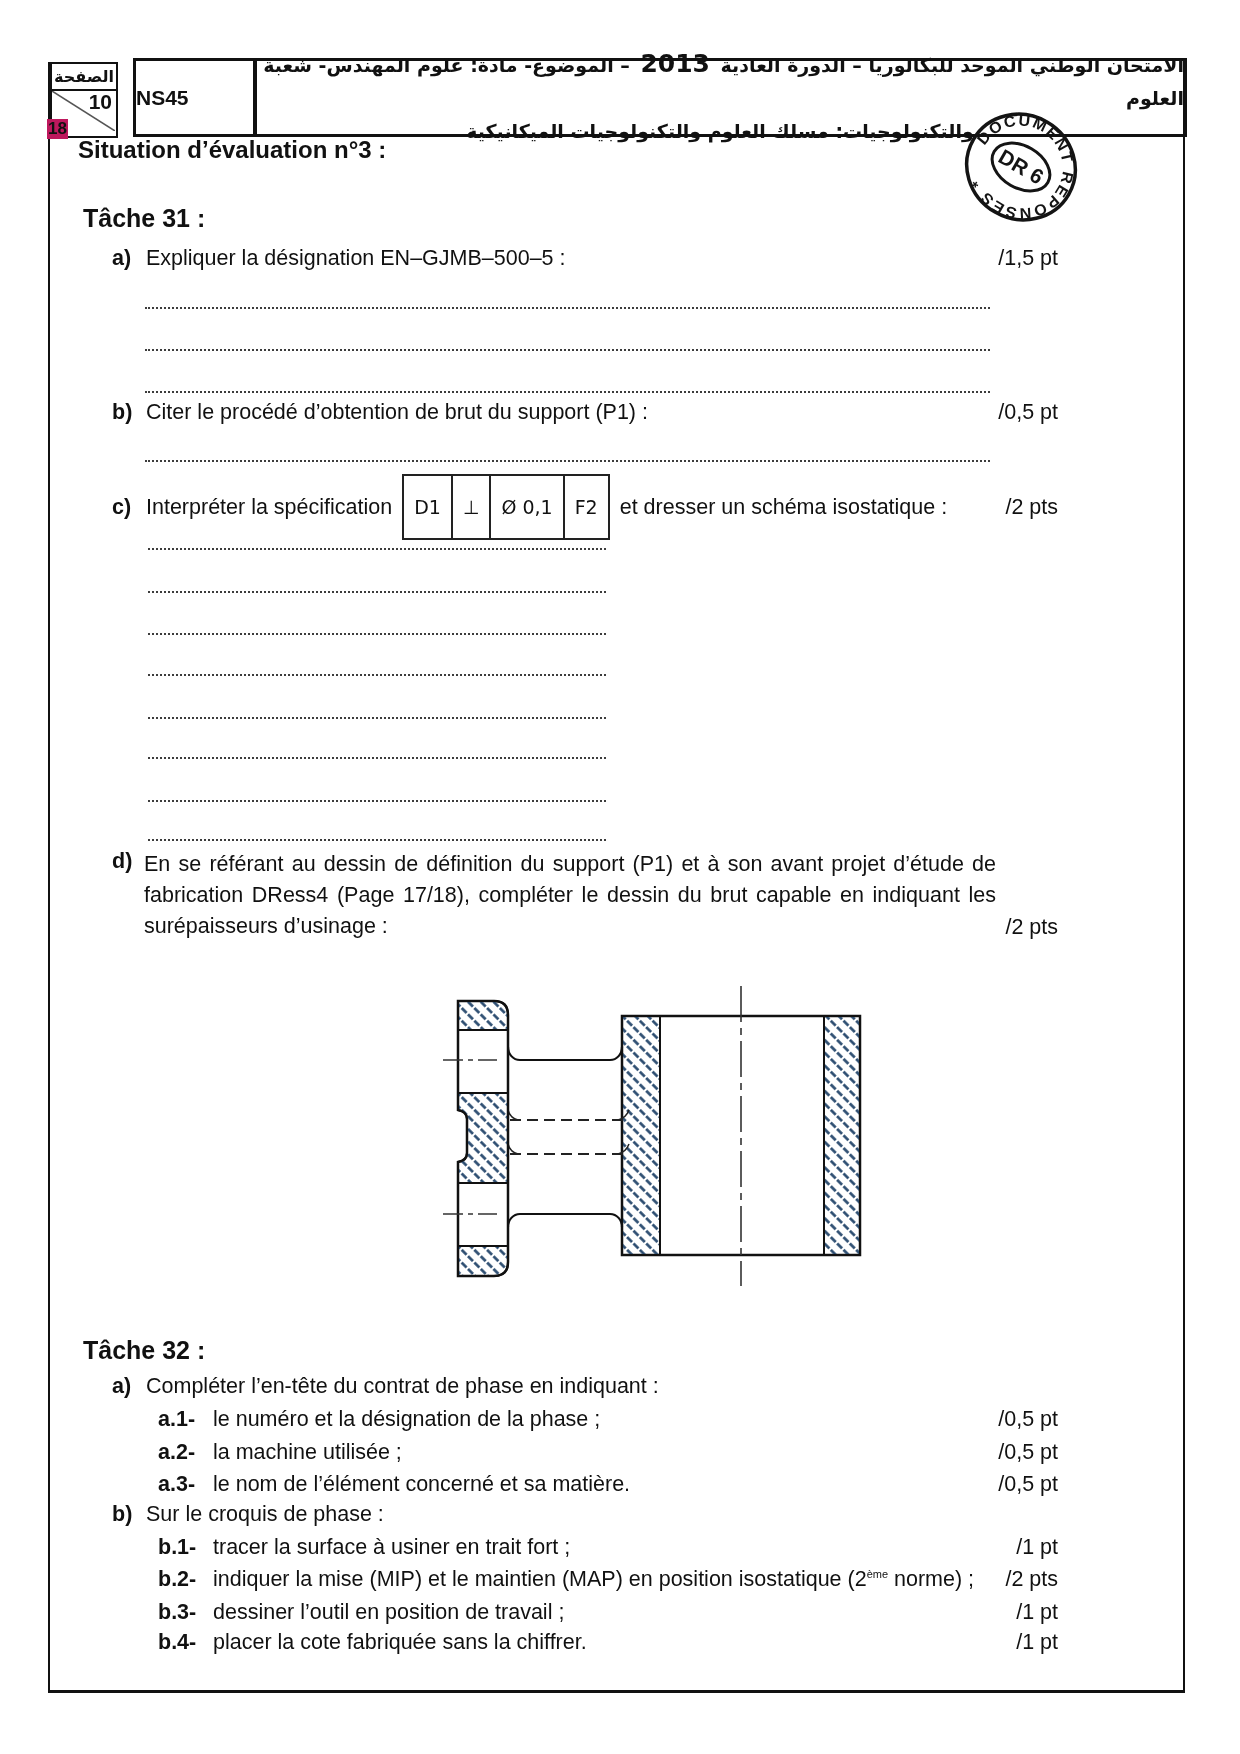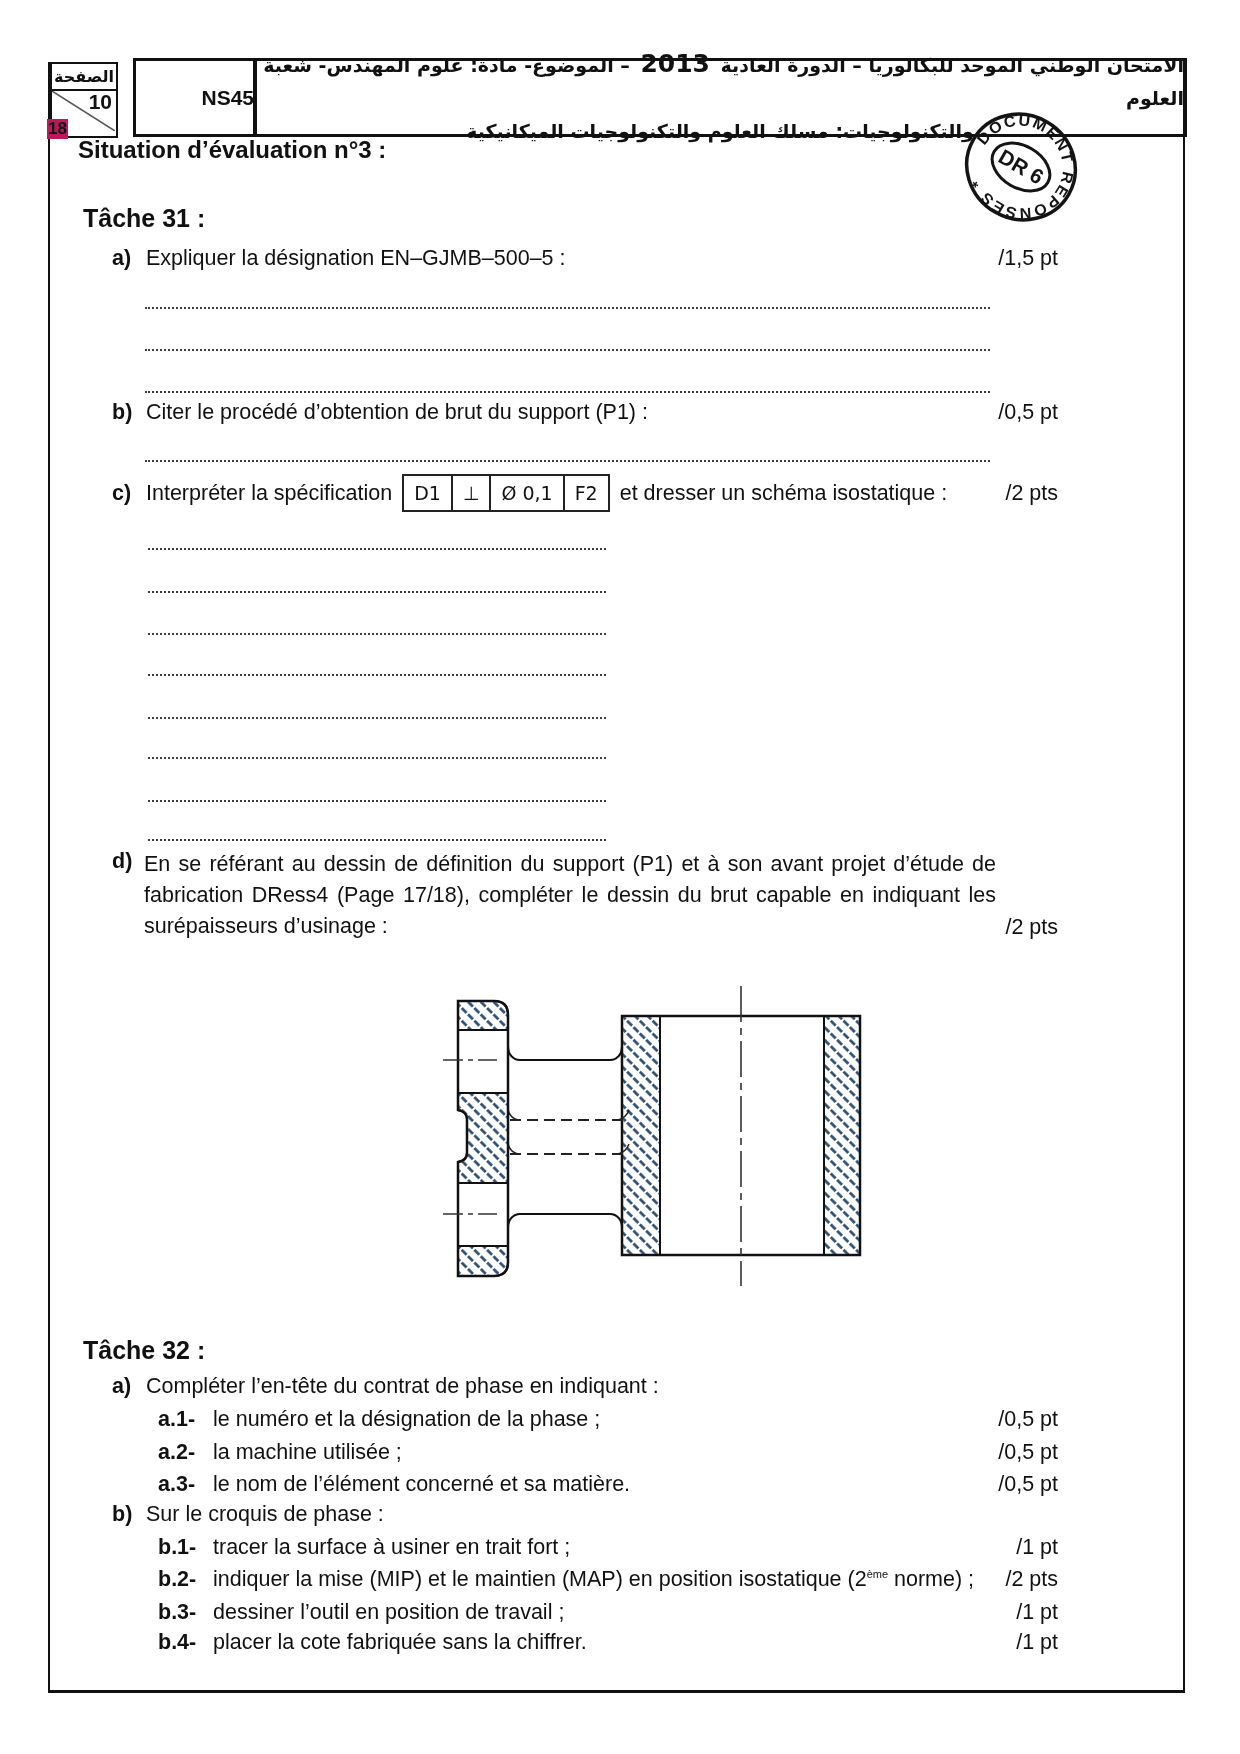--- a/index.html
+++ b/index.html
@@ -13,21 +13,21 @@
 
   
   .pagebox{position:absolute;left:50px;top:62px;width:68px;}
   .pagebox-label{border:2.5px solid #111;text-align:center;font-weight:bold;font-size:16px;
                  font-family:"DejaVu Sans",sans-serif;height:25px;line-height:25px;}
   .pagebox-nums{position:relative;border:2.5px solid #111;border-top:none;height:45px;}
   .pagebox-nums svg{position:absolute;left:0;top:0;}
   .num-top{position:absolute;right:4px;top:-1px;font-weight:bold;font-size:21px;}
   .num-bottom{position:absolute;left:-5px;bottom:-3px;font-weight:bold;font-size:17px;background:#be185d;padding:0 1px;}
   .nsbox{position:absolute;left:133px;top:58px;width:118px;height:73px;border:3px solid #111;
-         display:flex;align-items:center;justify-content:flex-end;font-weight:bold;font-size:21px;}
+         display:flex;align-items:center;justify-content:flex-start;font-weight:bold;font-size:21px;}
   .examheader{position:absolute;left:253px;top:58px;width:928px;height:73px;border:3px solid #111;
               display:flex;flex-direction:column;align-items:center;justify-content:center;
               font-family:"DejaVu Sans",sans-serif;font-weight:bold;font-size:19px;line-height:33px;}
   .examheader .year{font-size:25px;font-weight:bold;letter-spacing:2px;padding:0 4px;}
 
   .stamp{position:absolute;left:953px;top:103px;}
 
   .title{position:absolute;left:78px;top:136px;font-size:24px;font-weight:bold;}
   .task-heading{position:absolute;left:83px;font-size:25px;font-weight:bold;}
 
@@ -36,21 +36,21 @@
   .row .txt{flex:1;}
   .row .mark{flex:none;margin-left:8px;}
   .row.sub .lbl{width:55px;margin-left:46px;}
   .row.c-row{align-items:center;}
   .row.c-row .txt-seg{flex:none;}
   .row.c-row .mark{margin-left:auto;}
   sup{font-size:11px;}
 
   .spec{display:inline-flex;border:2.5px solid #222;margin:0 10px;align-items:stretch;
         font-family:"DejaVu Sans",sans-serif;font-size:19px;}
-  .spec span{padding:6px 10px;display:flex;align-items:center;}
+  .spec span{padding:20px 10px;display:flex;align-items:center;}
   .spec span + span{border-left:2.5px solid #222;}
 
   .d-wrap{position:absolute;left:112px;top:849px;width:946px;font-size:21.5px;}
   .d-label{position:absolute;left:0;top:0;font-weight:bold;}
   .d-text{margin-left:32px;width:852px;line-height:31px;text-align:justify;}
   .d-mark{position:absolute;right:0;bottom:2px;}
 
   .ans{position:absolute;height:0;border-bottom:2.5px dotted #3c3c3c;}
   .ans.long{left:145px;width:845px;}
   .ans.short{left:148px;width:458px;}

